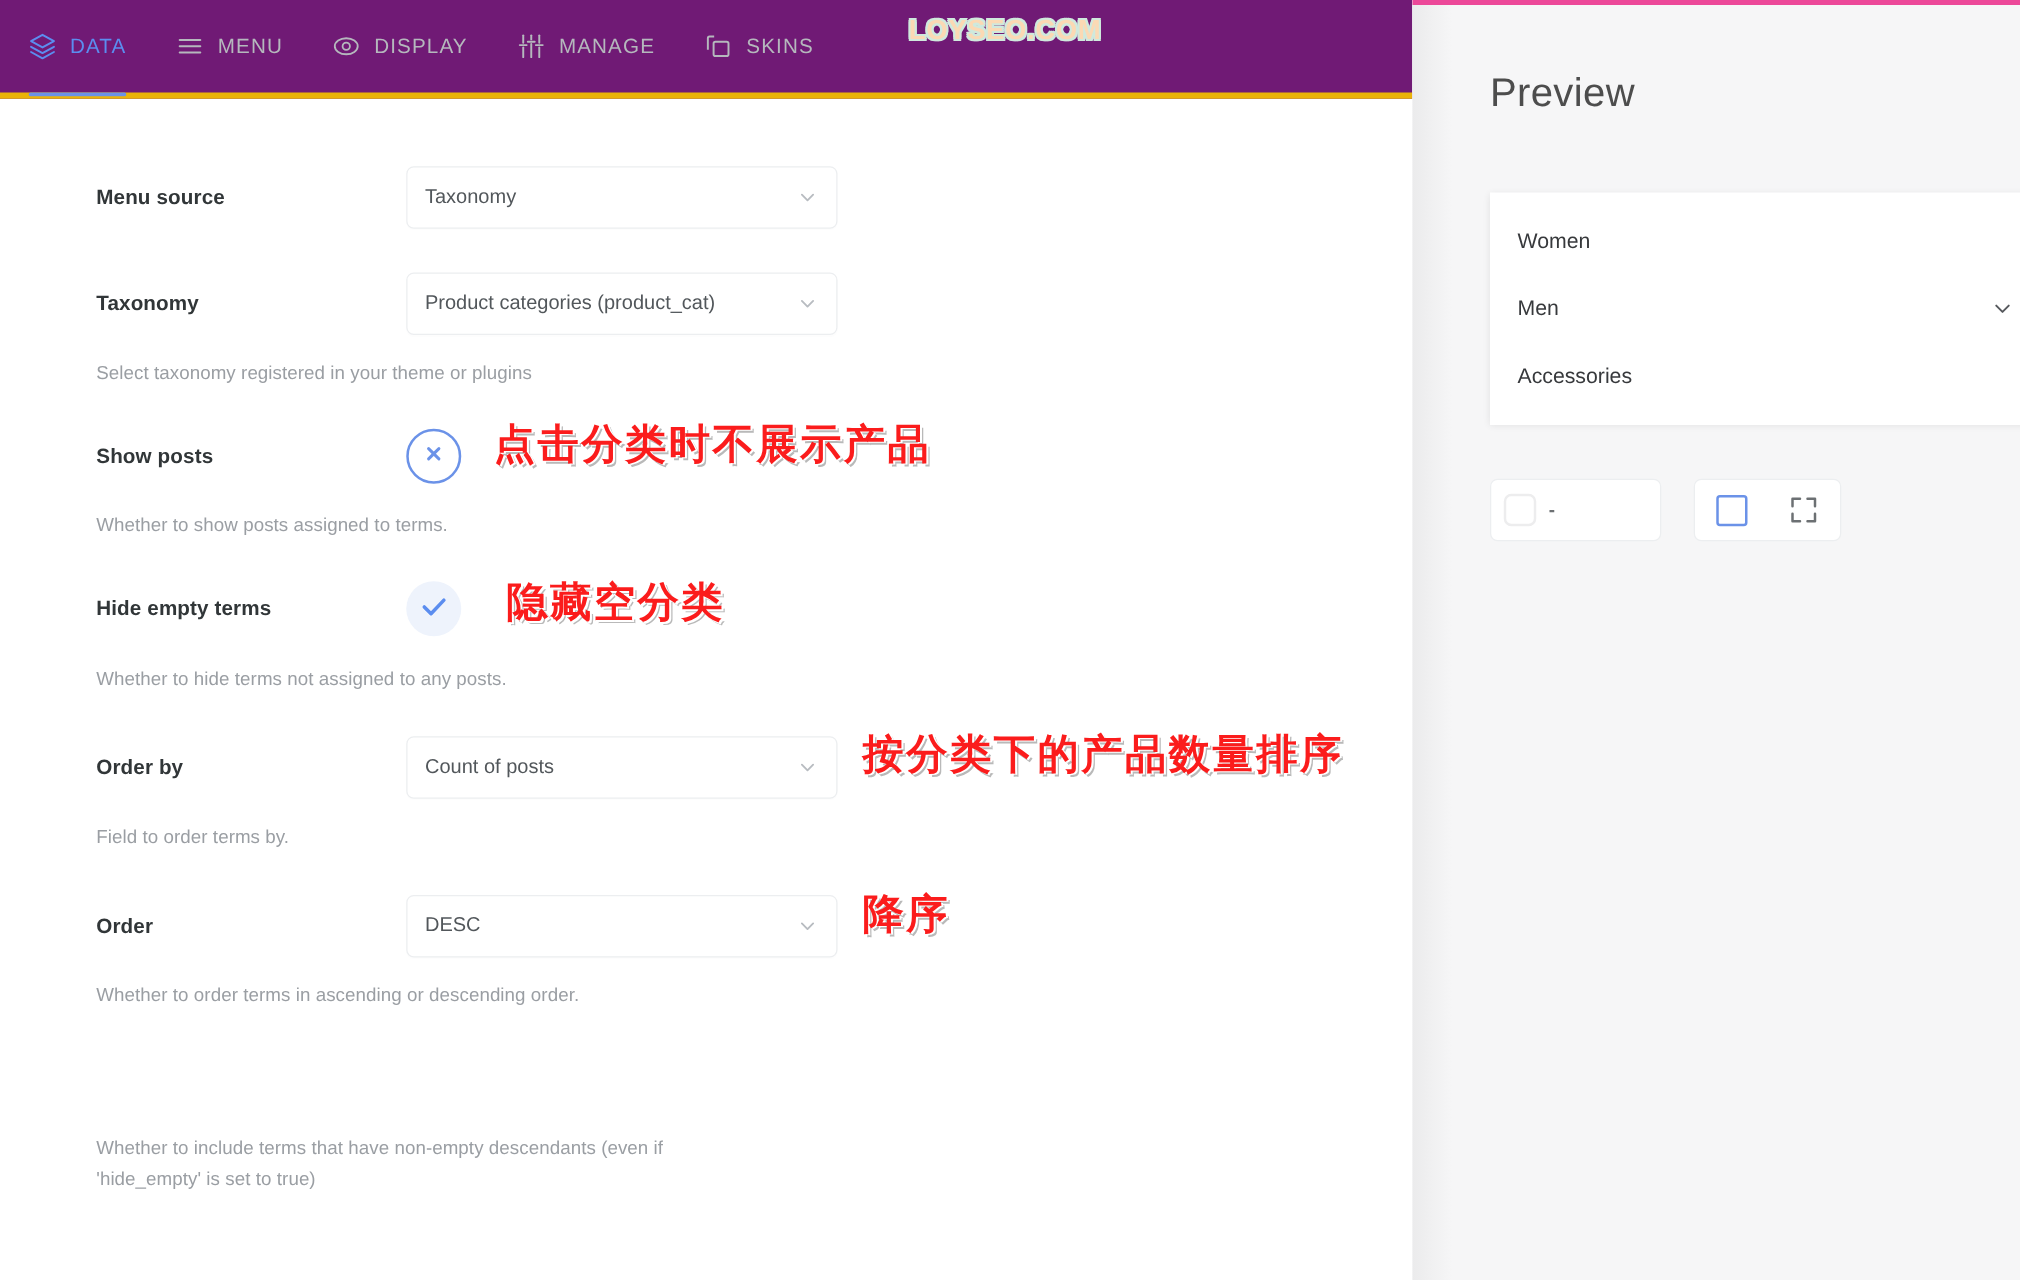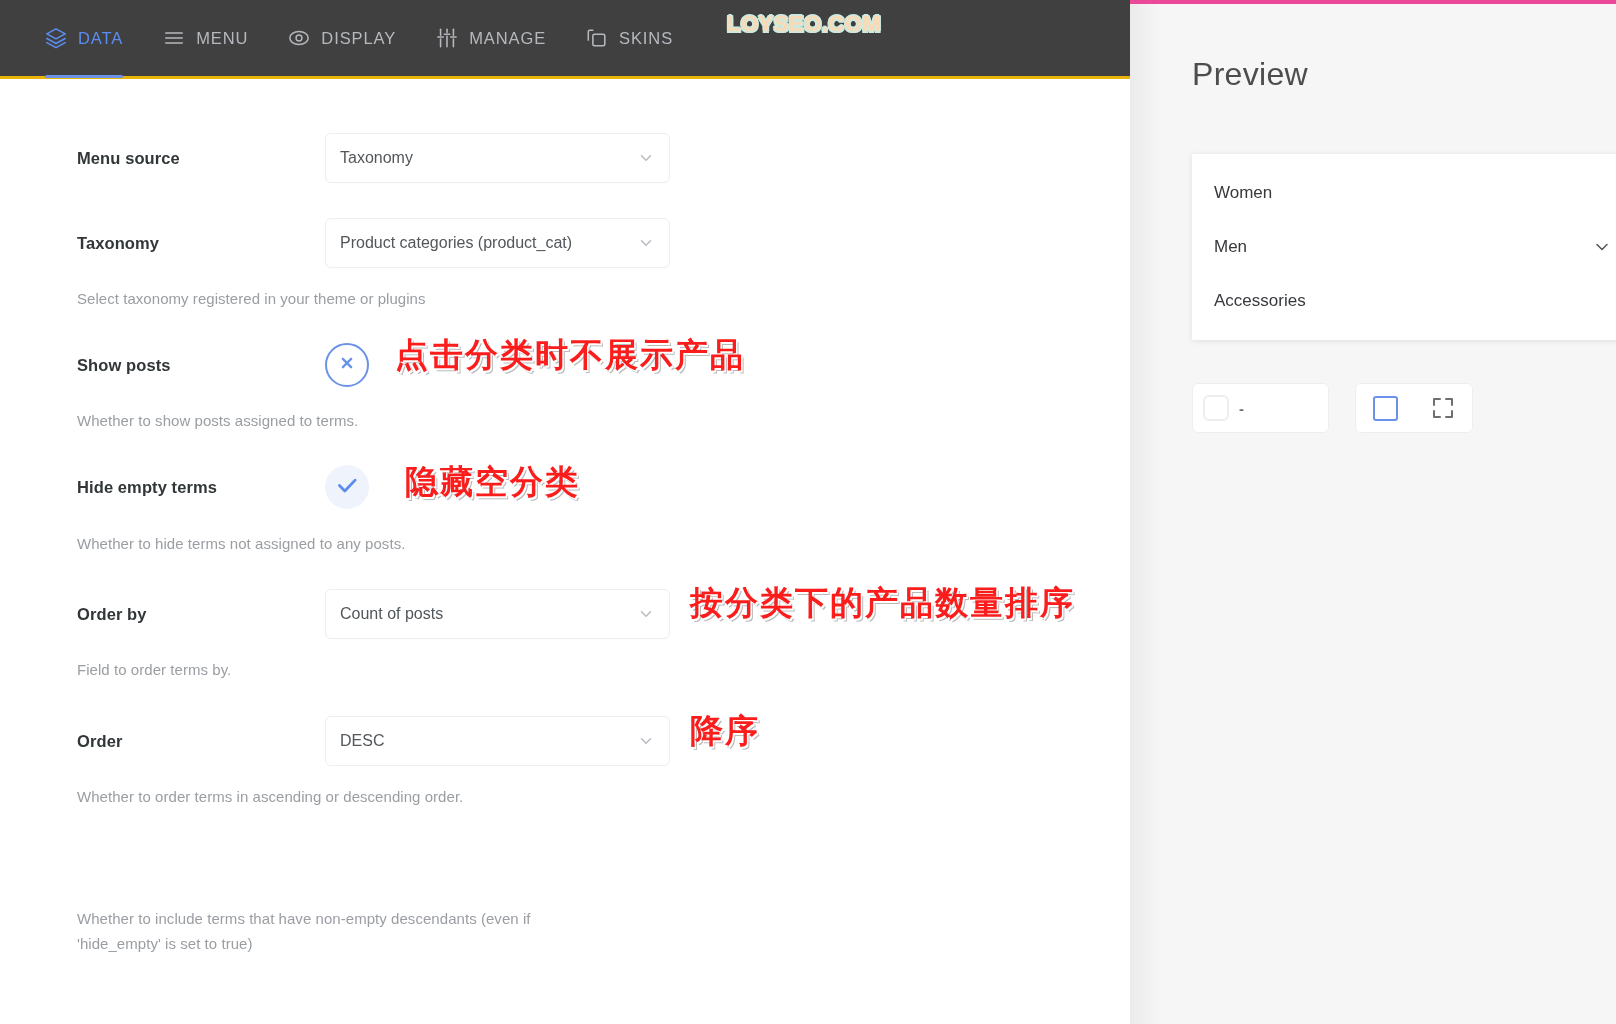--- a/index.html
+++ b/index.html
@@ -27,23 +27,23 @@
     background: #ffffff;
     overflow: hidden;
   }
 
   
   .tabbar {
     position: relative;
     height: 79px;
     display: flex;
     align-items: center;
-    padding-left: 45px;
-    background: #404040;
-    border-bottom: 3px solid #eab308;
+    padding-left: 23px;
+    background: #701a75;
+    border-bottom: 5px solid #eab308;
   }
   .tab {
     display: flex;
     align-items: center;
     gap: 11px;
     height: 79px;
     margin-right: 40px;
     cursor: pointer;
     position: relative;
     user-select: none;

